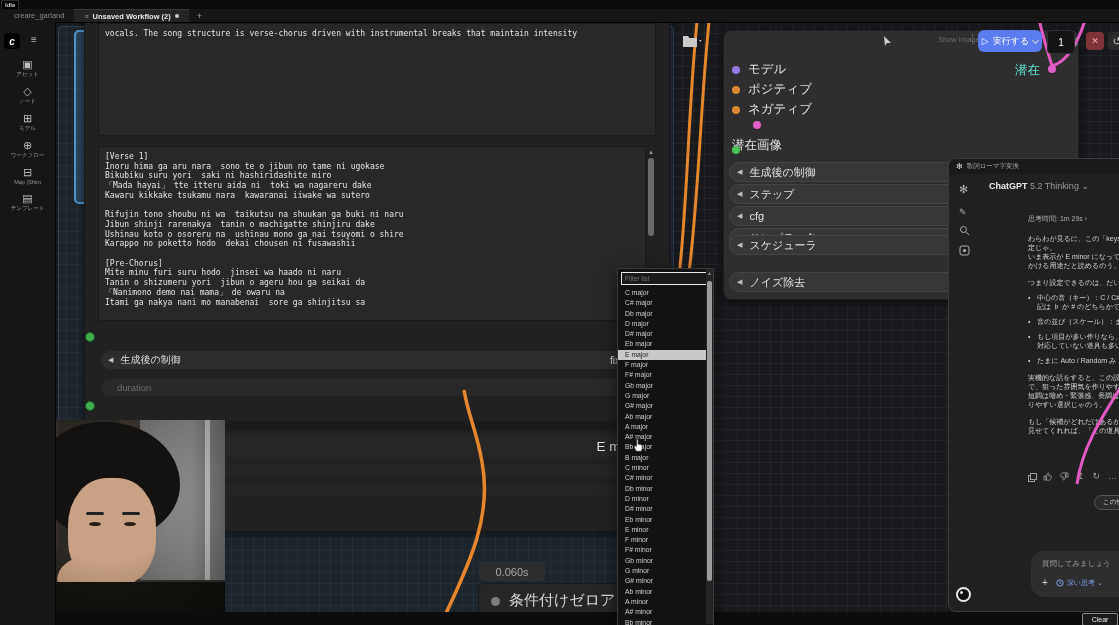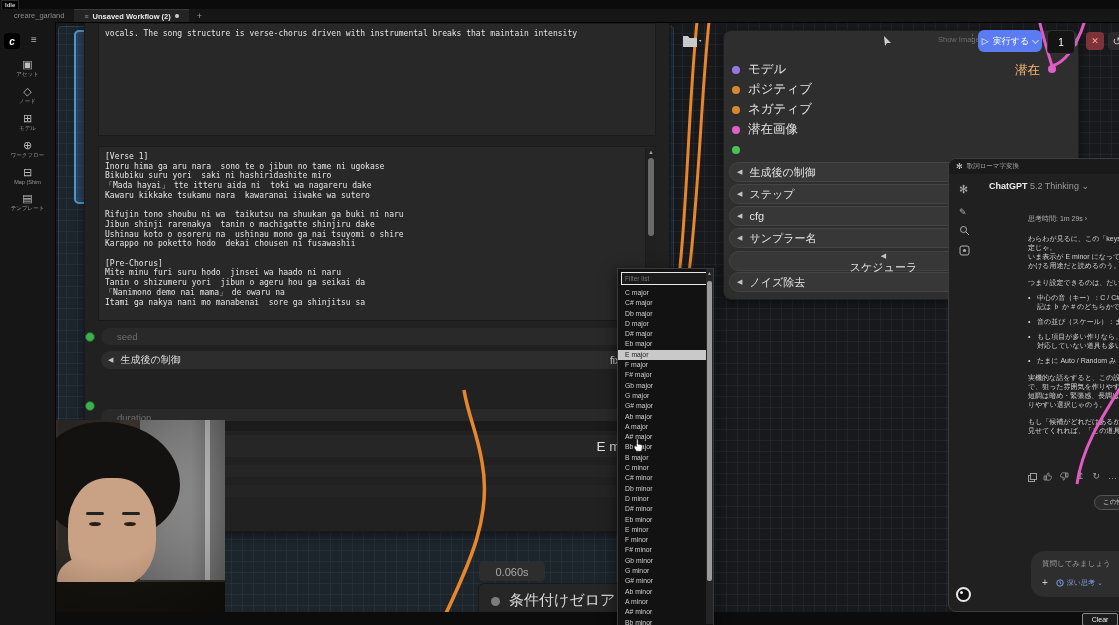--- a/index.html
+++ b/index.html
@@ -62,21 +62,21 @@
   
   #sampler-node{left:723px;top:30px;width:354px;height:268px;background:#2e2e2e;border:1px solid #1f1f1f;
      border-radius:8px;z-index:4;box-shadow:0 3px 10px rgba(0,0,0,.5);}
   .rrow{position:absolute;display:flex;align-items:center;gap:8px;font-size:12.5px;color:#e2e2e2;}
   .cdot{width:8px;height:8px;border-radius:50%;}
   .purple{background:#9579e0;} .orange{background:#d8882f;} .pink{background:#e05fc8;} .green{background:#49c257;}
   .rpill{position:absolute;left:5px;width:307px;height:18px;border-radius:10px;background:#373737;
      border:1px solid #444;display:flex;align-items:center;font-size:11px;color:#e4e4e4;}
   #seed-pill{position:absolute;left:19px;top:111px;width:293px;height:16px;border-radius:9px;
      background:#3a3a3a;color:#8a8a8a;font-size:10.5px;display:flex;align-items:center;padding-left:16px;}
-  #out-latent{position:absolute;right:38px;top:31px;font-size:12.5px;color:#fdba74;}
+  #out-latent{position:absolute;right:38px;top:31px;font-size:12.5px;color:#5eead4;}
   #out-dot{position:absolute;right:22px;top:34px;}
   
   #toolbar{left:678px;top:29px;width:441px;height:24px;z-index:12;}
   .tgroup{position:absolute;left:28px;top:0;height:24px;background:#2b2b2b;border:1px solid #3a3a3a;
      border-radius:5px;display:flex;align-items:center;gap:4px;padding:0 4px;box-sizing:border-box;}
   .tseg{height:17px;display:flex;align-items:center;padding:0 7px;border-radius:3px;
      font-size:8px;color:#e6e6e6;font-weight:bold;white-space:nowrap;}
   .seg-models{background:#464646;}
   .seg-flow{background:#3d5a7d;}
   .seg-file{background:#3a3a3a;font-weight:normal;gap:3px;}
@@ -190,29 +190,26 @@
 
 [Pre-Chorus]
 Mite minu furi suru hodo  jinsei wa haado ni naru
 Tanin o shizumeru yori  jibun o ageru hou ga seikai da
 「Nanimono demo nai mama」 de owaru na
 Itami ga nakya nani mo manabenai  sore ga shinjitsu sa</div>
   <div class="sbtrack" style="left:560px;top:155px;height:171px;">
     <div class="sbarrow" style="top:1px;">▲</div>
     <div class="sbthumb" style="top:10px;height:78px;"></div>
   </div>
-  <div class="lpill dim" style="top:335px;height:17px;">
-    <span>seed</span>
-  </div>
   <div class="lpill" style="top:358px;height:18px;padding-right:26px;">
     <span class="arrow-l">◀</span>
     <span>生成後の制御</span>
     <span class="pv">fixed</span>
   </div>
-  <div class="lpill dim" style="top:416px;height:17px;">
+  <div class="lpill dim" style="top:386px;height:17px;">
     <span>duration</span>
   </div>
   <div class="abs" style="left:16px;top:428px;width:556px;height:10px;background:#1b1b1b;border-radius:3px;"></div>
   <div class="abs" style="left:16px;top:442px;width:556px;height:22px;background:#262626;border-radius:3px;
        display:flex;align-items:center;justify-content:flex-end;padding-right:14px;box-sizing:border-box;
        font-size:13.5px;color:#e0e0e0;">
     <span>E major</span>
   </div>
   <div class="abs" style="left:16px;top:472px;width:556px;height:12px;background:#252525;border-radius:6px;"></div>
   <div class="abs" style="left:16px;top:492px;width:556px;height:12px;background:#242424;border-radius:6px;"></div>
@@ -239,21 +236,21 @@
       <div class="rrow" style="left: 8px; top: 50px;">
         <span class="cdot orange"></span>
         <span>ポジティブ</span>
       </div>
 
       <div class="rrow" style="left: 8px; top: 70px;">
         <span class="cdot orange"></span>
         <span>ネガティブ</span>
       </div>
 
-      <div class="rrow" style="left: 8px; top: 90px;">
+      <div class="rrow" style="left: 8px; top: 90px; flex-direction: column;">
         <span class="cdot pink"></span>
         <span>潜在画像</span>
       </div>
     </div>
   <div id="out-latent">潜在</div>
   <span class="cdot pink" id="out-dot"></span>
   <span class="cdot green abs" style="left:8px;top:115px;"></span>
   <div>
 
       <div class="rpill" style="top: 131px;">
@@ -269,21 +266,21 @@
       <div class="rpill" style="top: 175px;">
         <span class="arrow-l">◀</span>
         <span>cfg</span>
       </div>
 
       <div class="rpill" style="top: 197px;">
         <span class="arrow-l">◀</span>
         <span>サンプラー名</span>
       </div>
 
-      <div class="rpill" style="top: 220px; flex-direction: column;">
+      <div class="rpill" style="top: 204px;">
         <span class="arrow-l">◀</span>
         <span>スケジューラ</span>
       </div>
 
       <div class="rpill" style="top: 241px;">
         <span class="arrow-l">◀</span>
         <span>ノイズ除去</span>
       </div>
     </div>
 </div>

